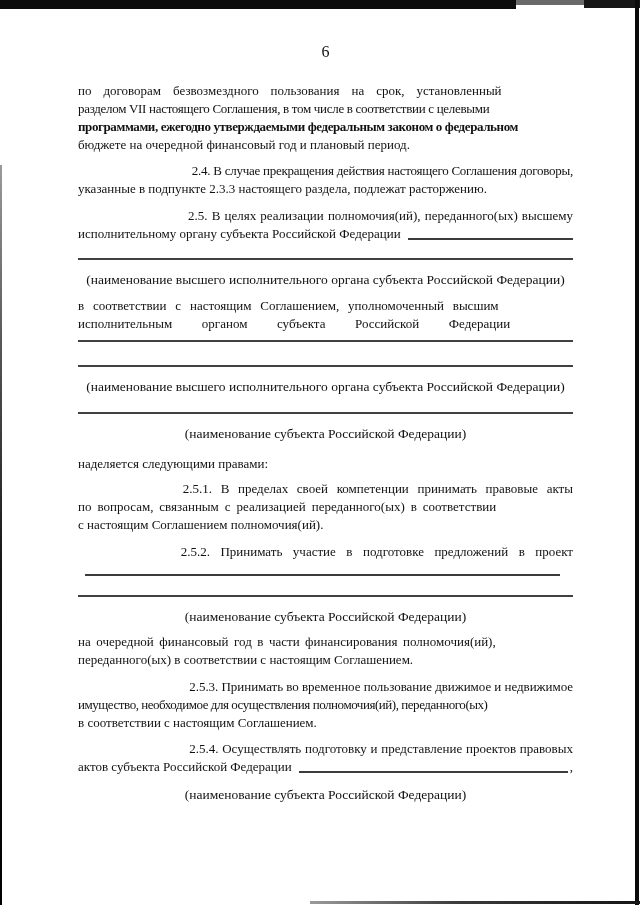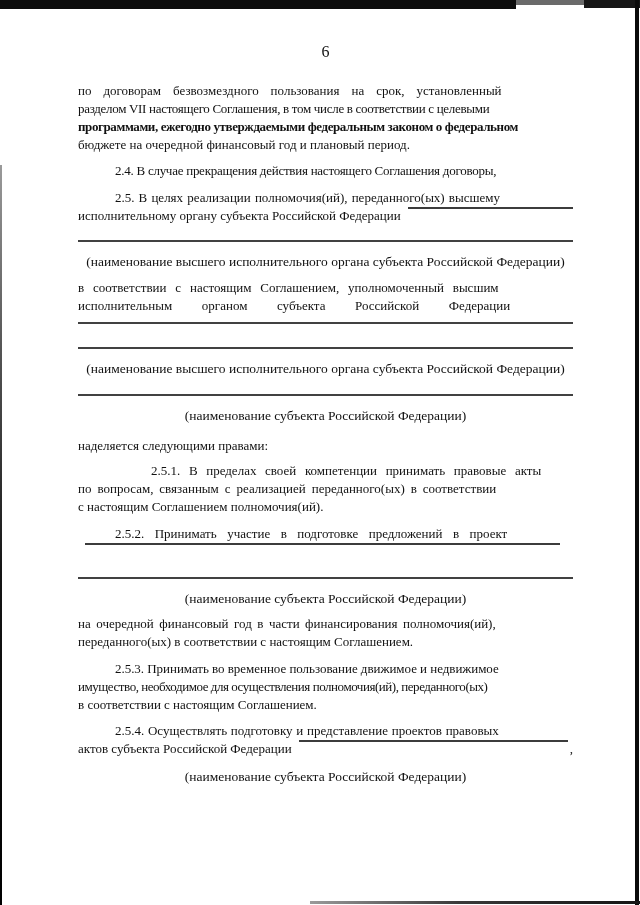--- a/index.html
+++ b/index.html
@@ -21,22 +21,22 @@
           background:linear-gradient(to bottom,#9a9a9a 0%,#555555 25%,#151515 55%,#000000 100%);}
   .b-right{position:absolute;right:1px;top:0;bottom:0;width:4px;background:#0a0a0a;}
   .b-bottom{position:absolute;left:310px;right:0;bottom:1px;height:3px;
           background:linear-gradient(to right,#9a9a9a 0%,#3a3a3a 45%,#151515 100%);}
 
   .pageno{margin-top:43px;height:18px;line-height:18px;text-align:center;font-size:16px;}
 
   .para{margin:0;}
   .line{height:18px;line-height:18px;font-size:13px;overflow:visible;}
   .jfit,.sfit{display:inline-block;white-space:nowrap;}
-  .ind{padding-left:37px;}
-  .flex{display:flex;align-items:flex-start;}
+  .ind{padding-left:37px;text-align:right;}
+  .flex{display:flex;align-items:flex-end;}
   .flex .sfit{flex:0 0 auto;}
   .blank{flex:1 1 auto;border-bottom:2px solid #3c3c3c;margin:0 0 3px 7px;min-width:40px;}
   .blank.mr13{margin-right:13px;}
   .blank.mr3{margin-right:3px;}
   .comma{flex:0 0 auto;margin-left:2px;}
 
   .rule{height:2px;background:#414141;}
   .caption{height:18px;line-height:18px;text-align:center;font-size:13.5px;}
 
   .mt7{margin-top:7px;}  .mt8{margin-top:8px;}  .mt9{margin-top:9px;}
@@ -60,20 +60,21 @@
 
   <div class="para mt21">
     <div class="line just"><span class="jfit" style="word-spacing: 8.69792px;">по договорам безвозмездного пользования на срок, установленный</span></div>
     <div class="line just"><span class="jfit" style="letter-spacing: -0.306641px;">разделом VII настоящего Соглашения, в том числе в соответствии с целевыми</span></div>
     <div class="line just"><span class="jfit" style="letter-spacing: -0.39591px; font-weight: bold;">программами, ежегодно утверждаемыми федеральным законом о федеральном</span></div>
     <div class="line"><span class="sfit">бюджете на очередной финансовый год и плановый период.</span></div>
   </div>
 
   <div class="para mt8">
     <div class="line just ind"><span class="jfit" style="letter-spacing: -0.255769px;">2.4. В случае прекращения действия настоящего Соглашения договоры,</span></div>
+    <div class="line"><span class="sfit">указанные в подпункте 2.3.3 настоящего раздела, подлежат расторжению.</span></div>
   </div>
 
   <div class="para mt9">
     <div class="line just ind"><span class="jfit" style="word-spacing: 0.869792px;">2.5. В целях реализации полномочия(ий), переданного(ых) высшему</span></div>
     <div class="line flex">
       <span class="sfit">исполнительному органу субъекта Российской Федерации</span>
       <span class="blank"></span>
     </div>
   </div>
 

